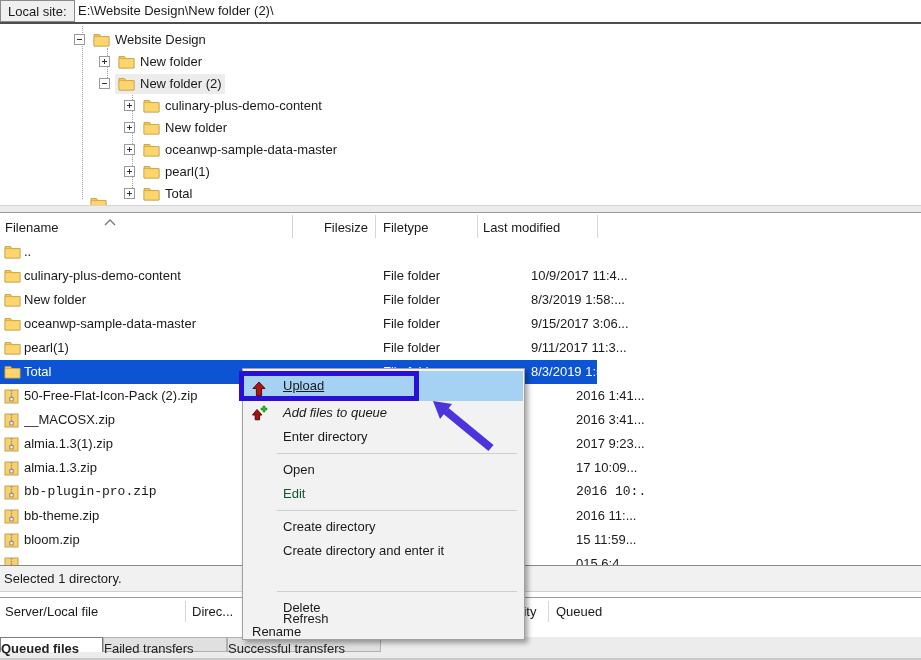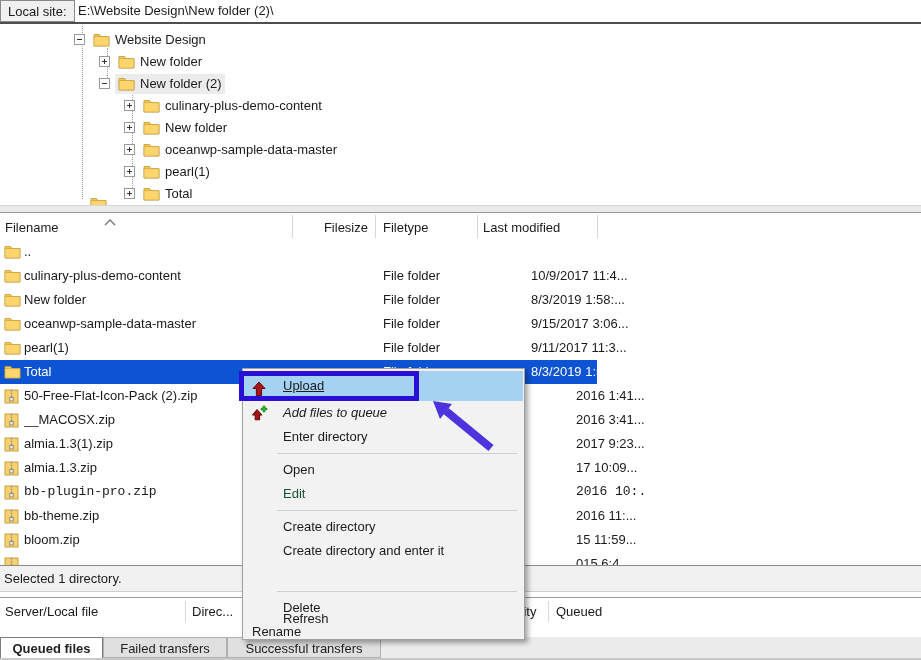--- a/index.html
+++ b/index.html
@@ -44,21 +44,21 @@
   
   .statusbar{position:absolute;left:0;top:565px;width:921px;height:27px;background:#f1f1f1;border-top:1px solid #8a8a8a;border-bottom:1px solid #cfcfcf;box-sizing:border-box;line-height:25px;padding-left:4px;}
 
   
   .queue-header{position:absolute;left:0;top:597px;width:921px;height:28px;background:#fff;border-top:1px solid #9a9a9a;box-sizing:border-box;}
   .qcell{position:absolute;top:0;height:28px;line-height:28px;white-space:nowrap;}
   .qdiv{position:absolute;top:3px;bottom:3px;width:1px;background:#d8d8d8;}
 
   
   .tabbar{position:absolute;left:0;top:637px;width:921px;height:21px;background:#ececec;}
-  .tab{position:absolute;top:0;height:21px;line-height:21px;text-align:center;background:#e0e0e0;border:1px solid #b0b0b0;box-sizing:border-box;color:#222;}
+  .tab{position:absolute;top:0;height:15px;line-height:21px;background:#e0e0e0;border:1px solid #b0b0b0;box-sizing:border-box;color:#222;}
   .tab.active{background:#fff;font-weight:bold;border-color:#7d7d7d;border-bottom:none;}
   .tab-bottom{position:absolute;left:0;top:658px;width:921px;height:2px;background:#c9c9c9;}
 
   
   .menu{position:absolute;left:242px;top:368px;width:283px;height:272px;background:#f2f2f2;border:1px solid #a0a0a0;box-sizing:border-box;box-shadow:3px 3px 5px rgba(0,0,0,0.35);z-index:20;overflow:hidden;}
   .mitem{position:absolute;left:1px;right:1px;height:24px;line-height:24px;padding-left:39px;white-space:nowrap;}
   .mitem.hl{background:#a5d2f2;height:30px;line-height:30px;text-decoration:underline;}
   .mitem.disabled{color:#14532d;}
   .micon{position:absolute;left:7px;top:50%;margin-top:-8px;}
   .msep{position:absolute;left:34px;right:7px;height:1px;background:#cfcfcf;}

